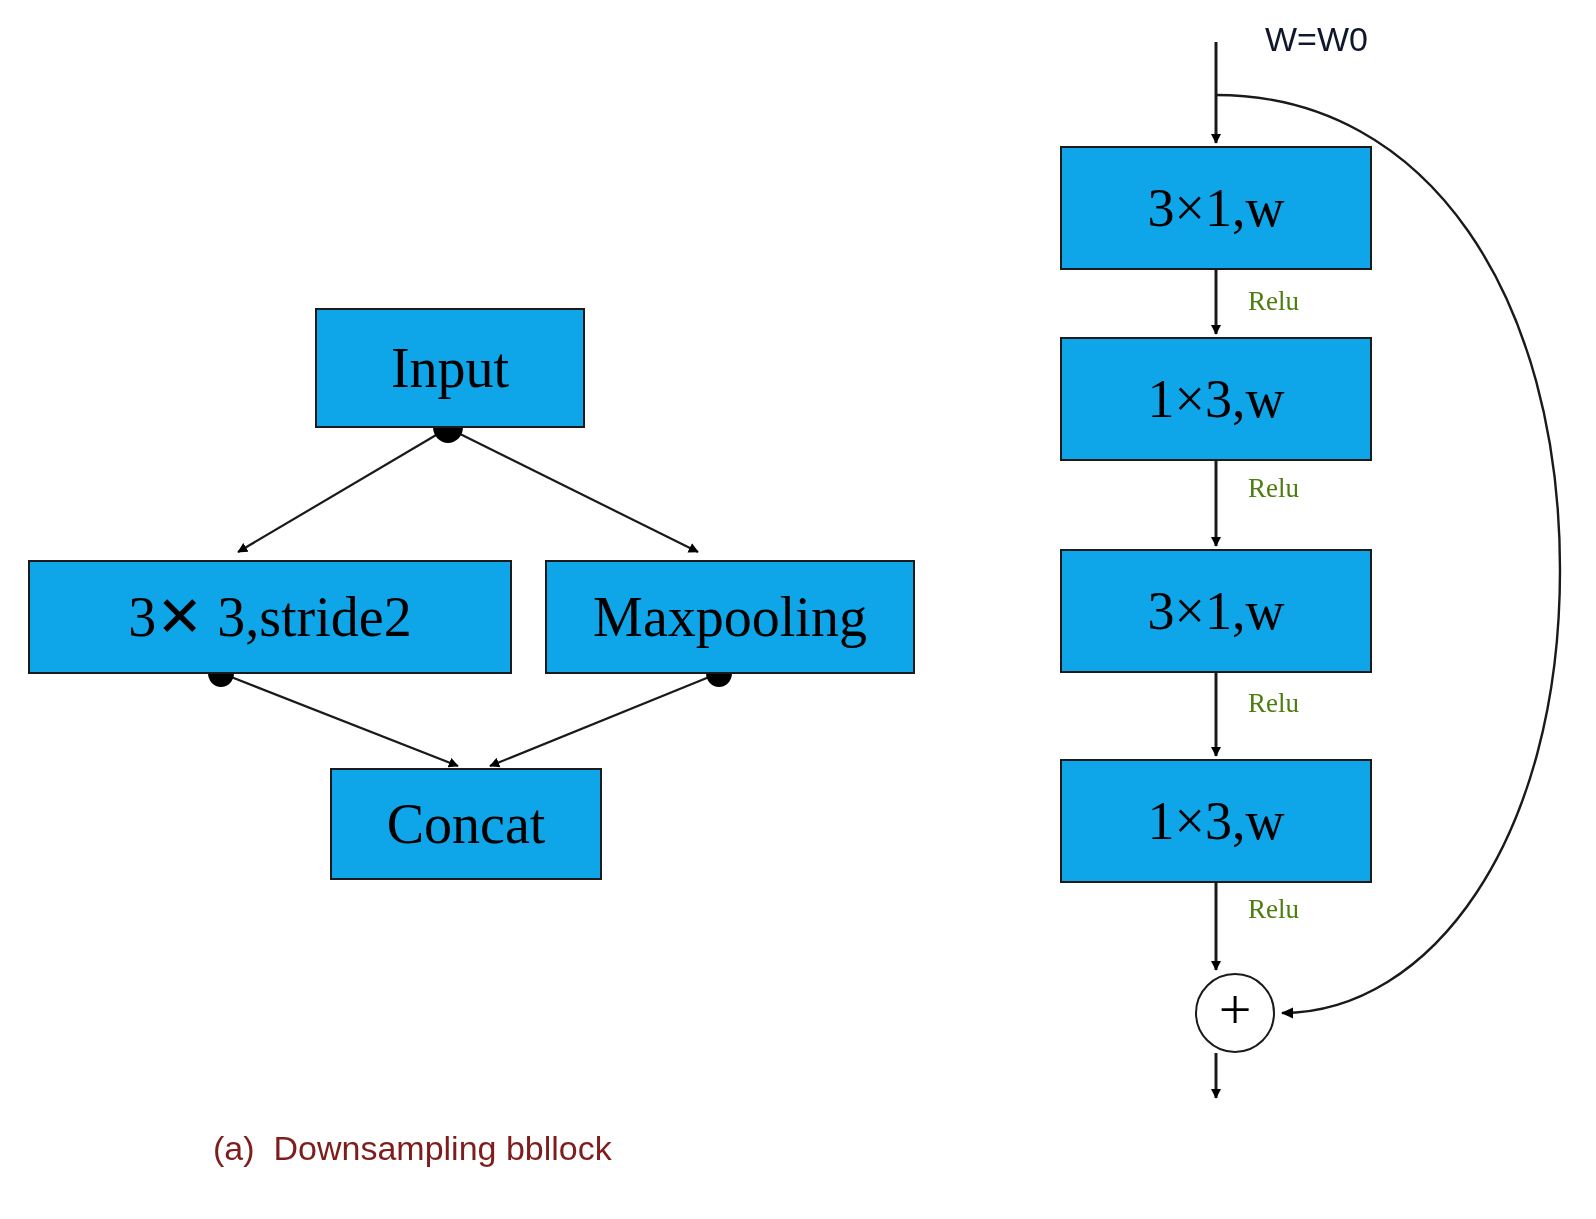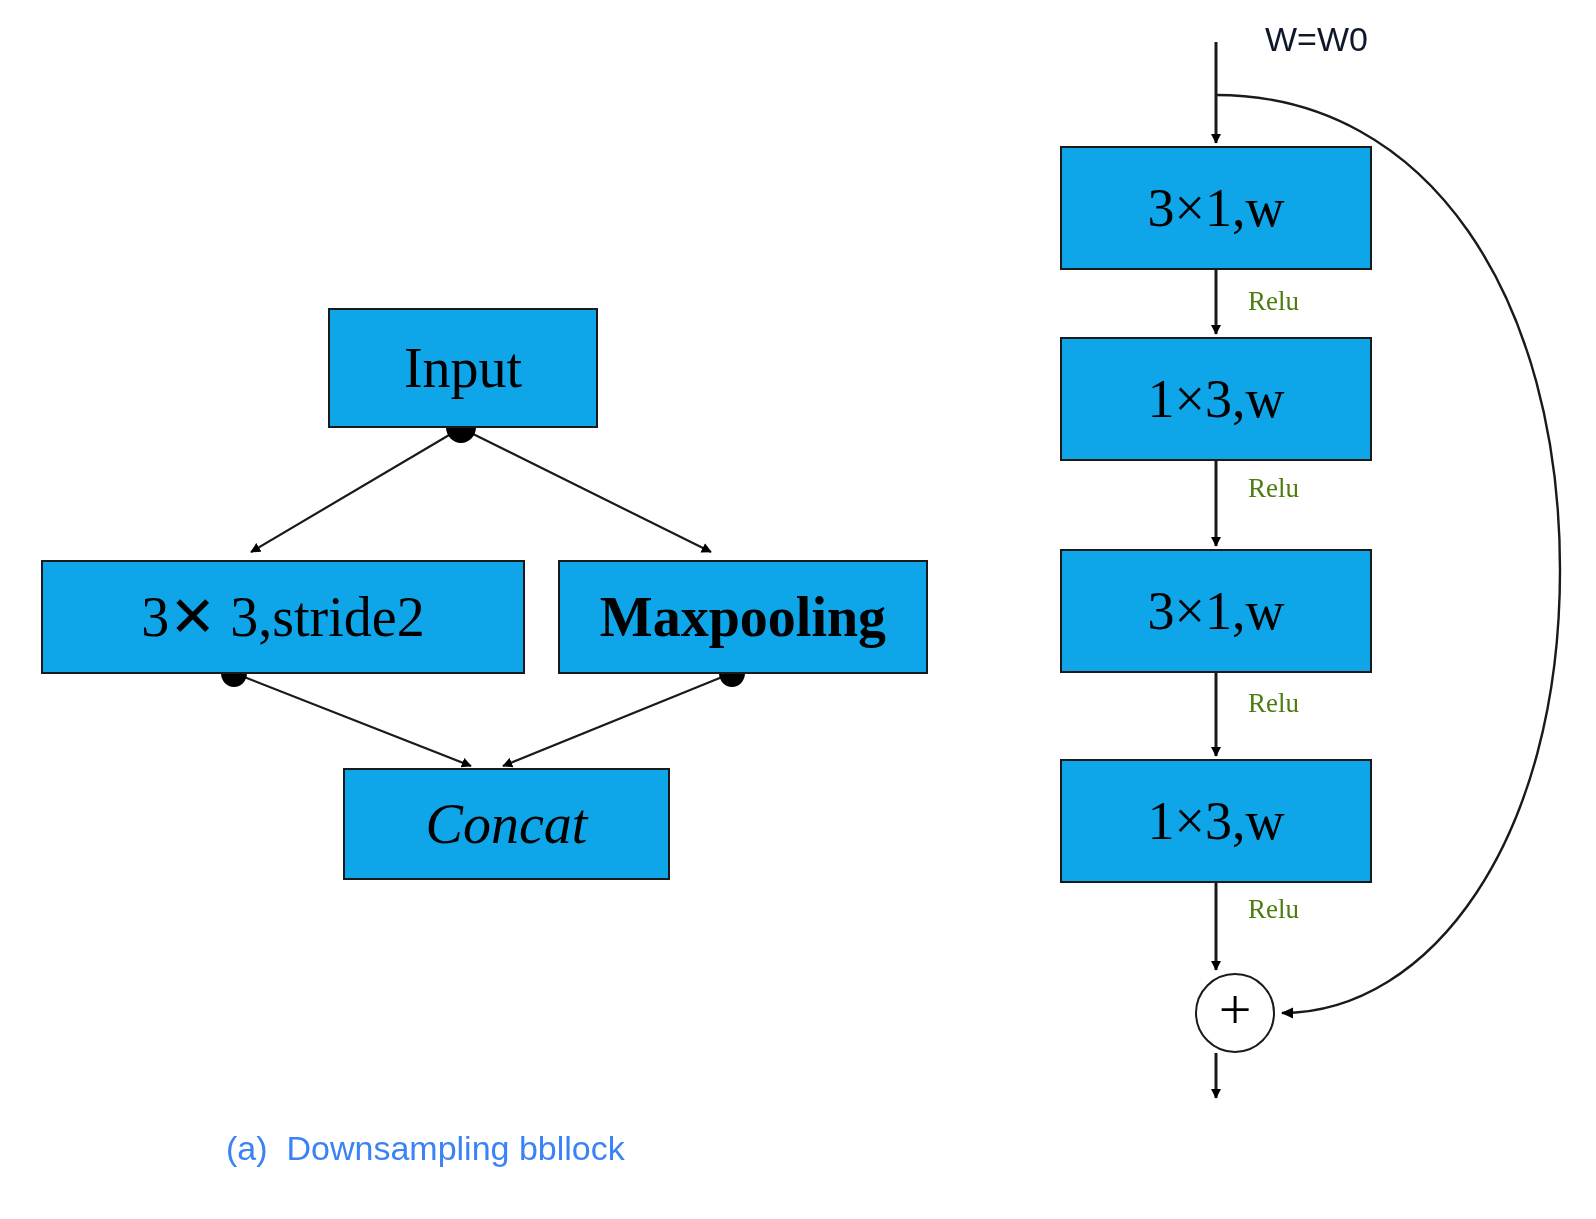--- a/index.html
+++ b/index.html
@@ -18,21 +18,21 @@
     position: relative;
     width: 1596px;
     height: 1219px;
     background: #ffffff;
   }
   .panel {
     position: absolute;
     top: 0;
     height: 1219px;
   }
-  #panel-a { left: 13px; width: 960px; }
+  #panel-a { left: 0; width: 960px; }
   #panel-b { left: 960px; width: 636px; }
 
   .svg-layer {
     position: absolute;
     left: 0;
     top: 0;
   }
 
   
   .node {
@@ -49,22 +49,22 @@
     line-height: 1;
   }
   .node-label {
     display: block;
     white-space: pre;
   }
 
   
   #node-input       { left: 315px; top: 308px; width: 270px; height: 120px; font-size: 56px; }
   #node-conv-stride { left: 28px;  top: 560px; width: 484px; height: 114px; font-size: 56px; }
-  #node-maxpool     { left: 545px; top: 560px; width: 370px; height: 114px; font-size: 56px; font-weight: bold; }
-  #node-concat      { left: 330px; top: 768px; width: 327px; height: 112px; font-size: 56px; font-style: italic; }
+  #node-maxpool     { left: 545px; top: 560px; width: 370px; height: 114px; font-size: 56px; }
+  #node-concat      { left: 330px; top: 768px; width: 272px; height: 112px; font-size: 56px; }
 
   
   #node-conv-1 { left: 100px; top: 146px; width: 312px; height: 124px; font-size: 54px; }
   #node-conv-2 { left: 100px; top: 337px; width: 312px; height: 124px; font-size: 54px; }
   #node-conv-3 { left: 100px; top: 549px; width: 312px; height: 124px; font-size: 54px; }
   #node-conv-4 { left: 100px; top: 759px; width: 312px; height: 124px; font-size: 54px; }
 
   
   .edge-label {
     position: absolute;
@@ -115,21 +115,21 @@
     color: #000000;
     padding-bottom: 6px;
     box-sizing: border-box;
   }
 
   
   .caption {
     position: absolute;
     font-family: "Liberation Sans", sans-serif;
     font-size: 34px;
-    color: #3b82f6;
+    color: #7f1d1d;
     white-space: pre;
     line-height: 1;
   }
   #caption-a { left: 213px; top: 1131px; }
   #caption-b { left: 35px;  top: 1131px; }
 </style>
 </head>
 <body>
 
 <div id="figure">

